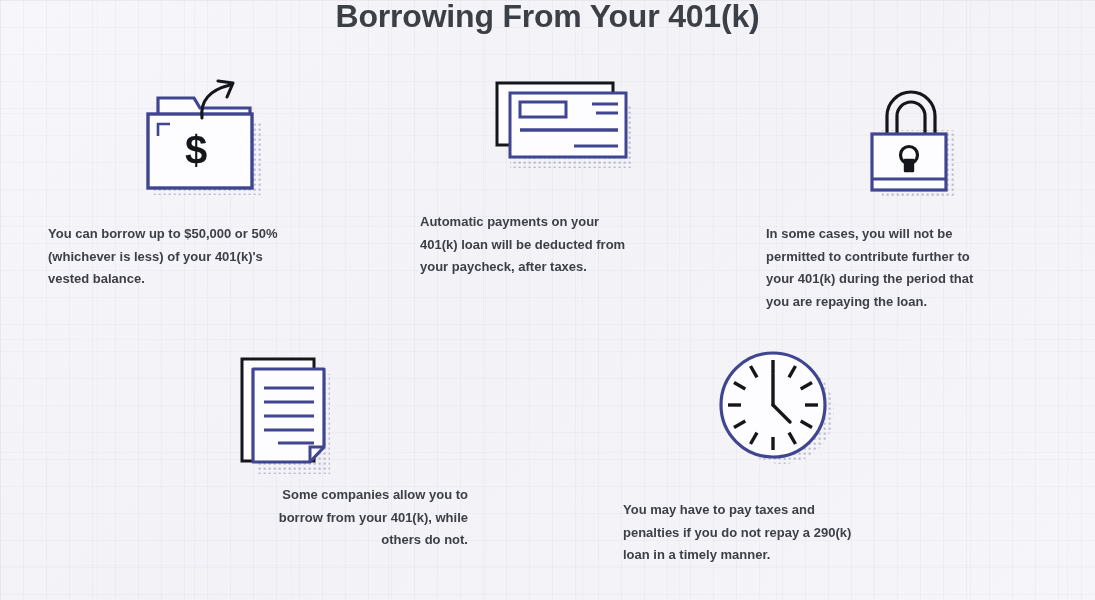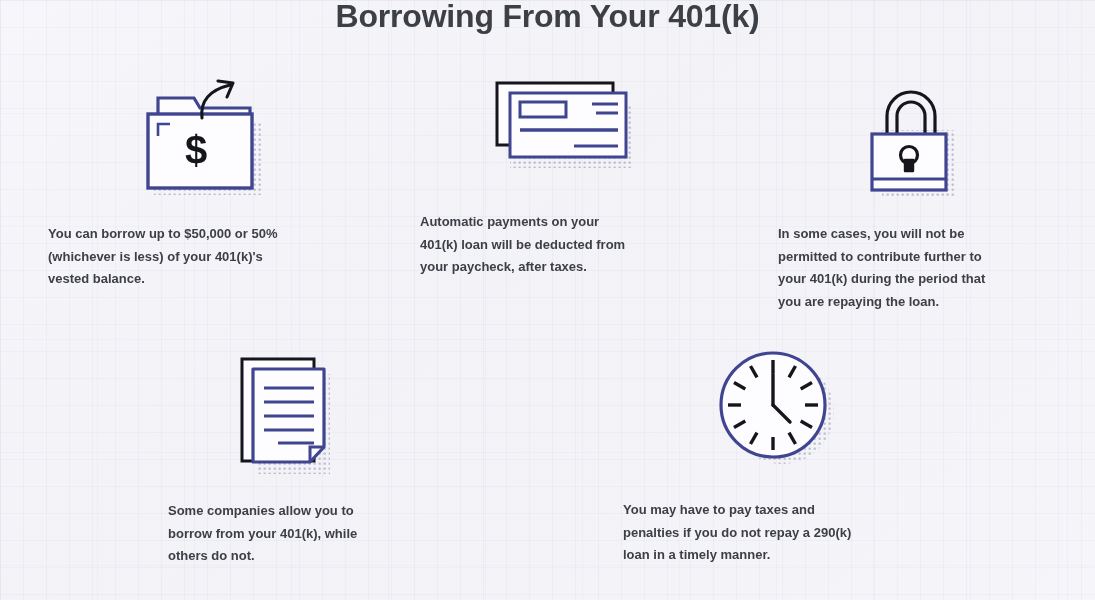--- a/index.html
+++ b/index.html
@@ -71,22 +71,22 @@
   #card-4 { left: 623px; top: 352px; width: 320px; }
 
   #card-0 .icon-wrap { margin-left: 90px; }
   #card-1 .icon-wrap { margin-left: 68px; }
   #card-2 .icon-wrap { margin-left: 90px; }
   #card-3 .icon-wrap { margin-left: 60px;  height: 130px; }
   #card-4 .icon-wrap { margin-left: 95px;  height: 115px; }
 
   #card-0 .card-text { margin-top: 20px; }
   #card-1 .card-text { margin-top: 20px; }
-  #card-2 .card-text { margin-top: 20px; margin-left: 12px; }
-  #card-3 .card-text { margin-top: 18px; }
+  #card-2 .card-text { margin-top: 20px; }
+  #card-3 .card-text { margin-top: 2px; text-align: right; }
   #card-4 .card-text { margin-top: 32px; }
 
   svg { display: block; overflow: visible; }
 </style>
 </head>
 <body>
 
 <div id="infographic">
 
   <div id="title">Borrowing From Your 401(k)</div>

